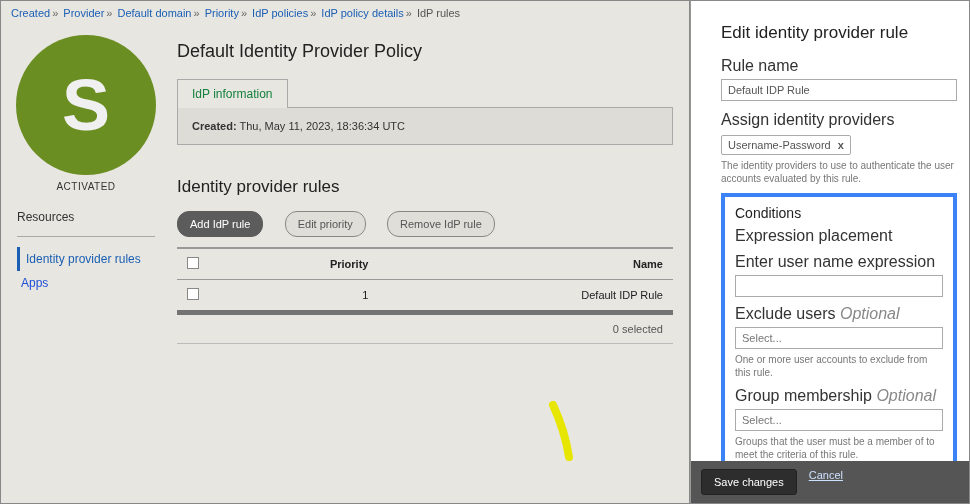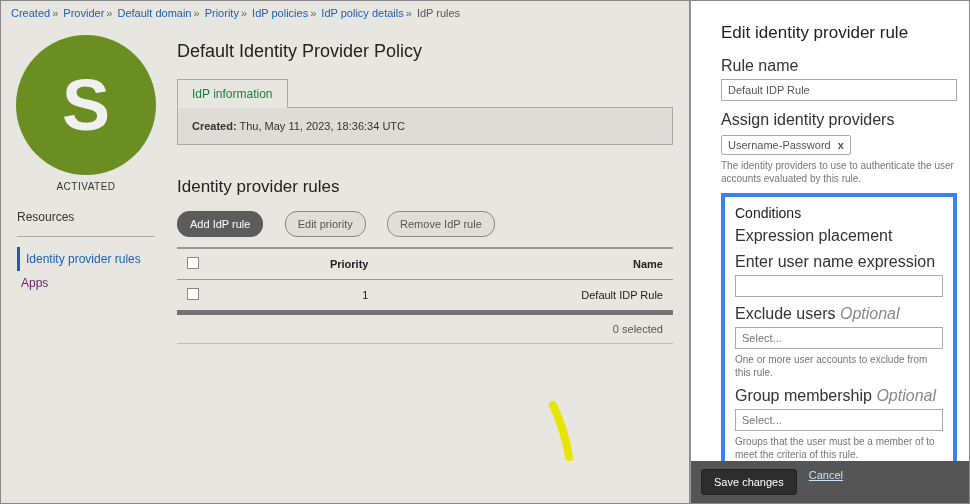--- a/index.html
+++ b/index.html
@@ -63,21 +63,21 @@
     font-size: 12px;
     color: #333;
     padding-bottom: 6px;
   }
   .res-divider {
     height: 1px; background: #aaa; margin: 6px 0 10px 0;
   }
   .res-item {
     font-size: 12px;
     padding: 5px 0 5px 4px;
-    color: #701a75;
+    color: #1d4ed8;
     cursor: pointer;
   }
   .res-item.active {
     color: #1a5fb4;
     border-left: 3px solid #1a5fb4;
     padding-left: 6px;
   }
   .right-col {
     flex: 1;
     padding: 10px 16px 8px 6px;

